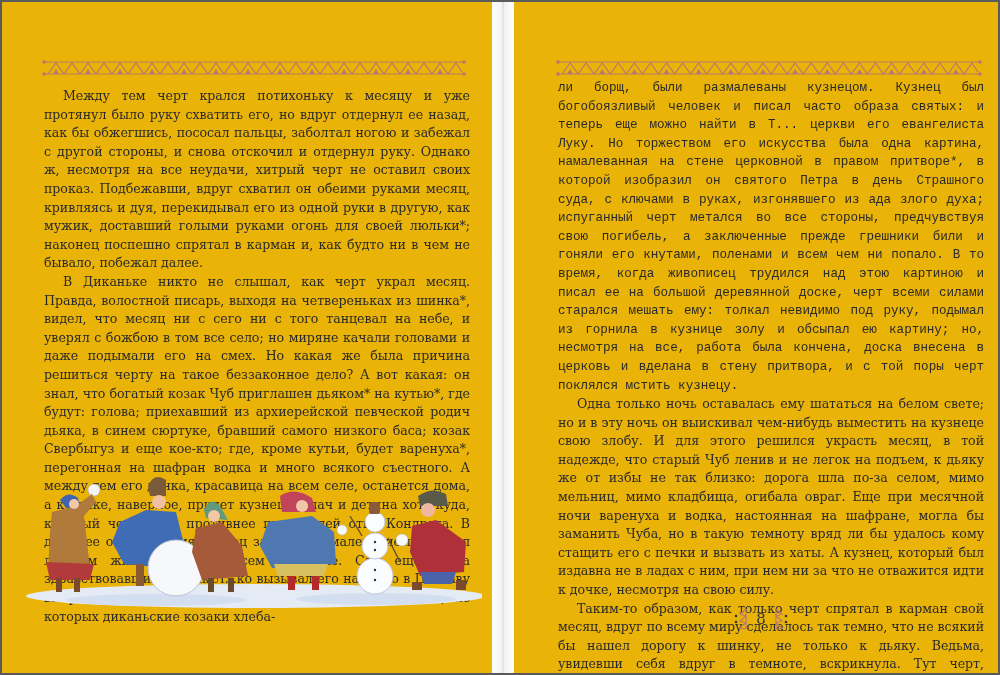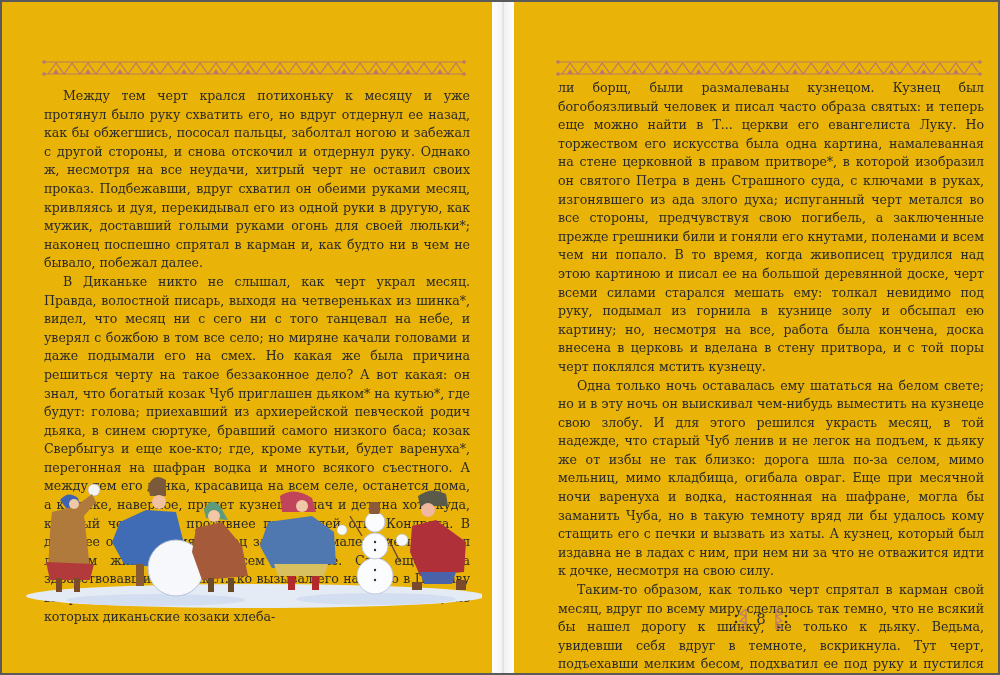--- a/index.html
+++ b/index.html
@@ -28,21 +28,21 @@
     .text {
       position: absolute;
       font-size: 12.6px; line-height: 18.6px; color: #2a2a2a;
       text-align: justify;
       letter-spacing: -0.05px;
     }
     .page.left .text { left: 42px; width: 426px; top: 85px; }
     .page.right .text { left: 44px; width: 426px; top: 77px; }
     .text p { margin: 0; text-indent: 0; hyphens: manual; }
     .text p.indent { text-indent: 19px; }
-    .text p.cont { text-indent: 0; }
+    .text p.cont { text-indent: 0; font-family: Liberation Mono, monospace; }
     .illustration {
       position: absolute; left: 14px; top: 470px; width: 466px; height: 140px;
     }
     .illustration svg { width: 100%; height: 100%; display: block; }
     .page-number {
       position: absolute; left: 212px; top: 602px; width: 70px; height: 30px;
       display: flex; align-items: center; justify-content: center; gap: 8px;
     }
     .page-number .num { font-size: 15px; color: #333; }
     .pn-orn { width: 14px; height: 22px; display: block; }

